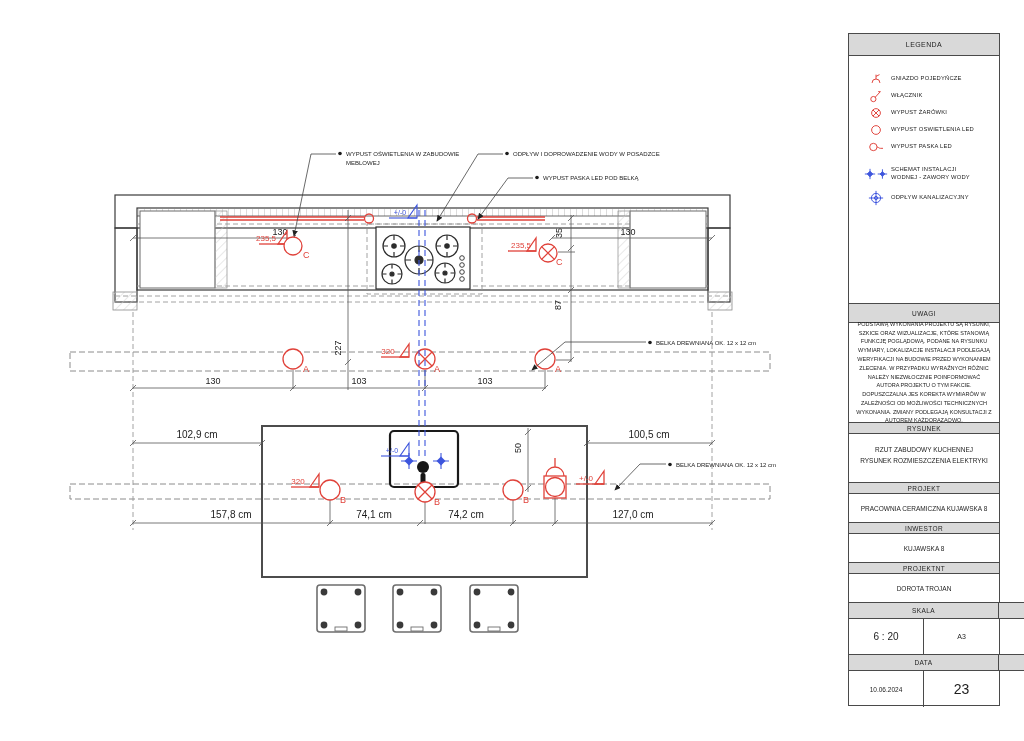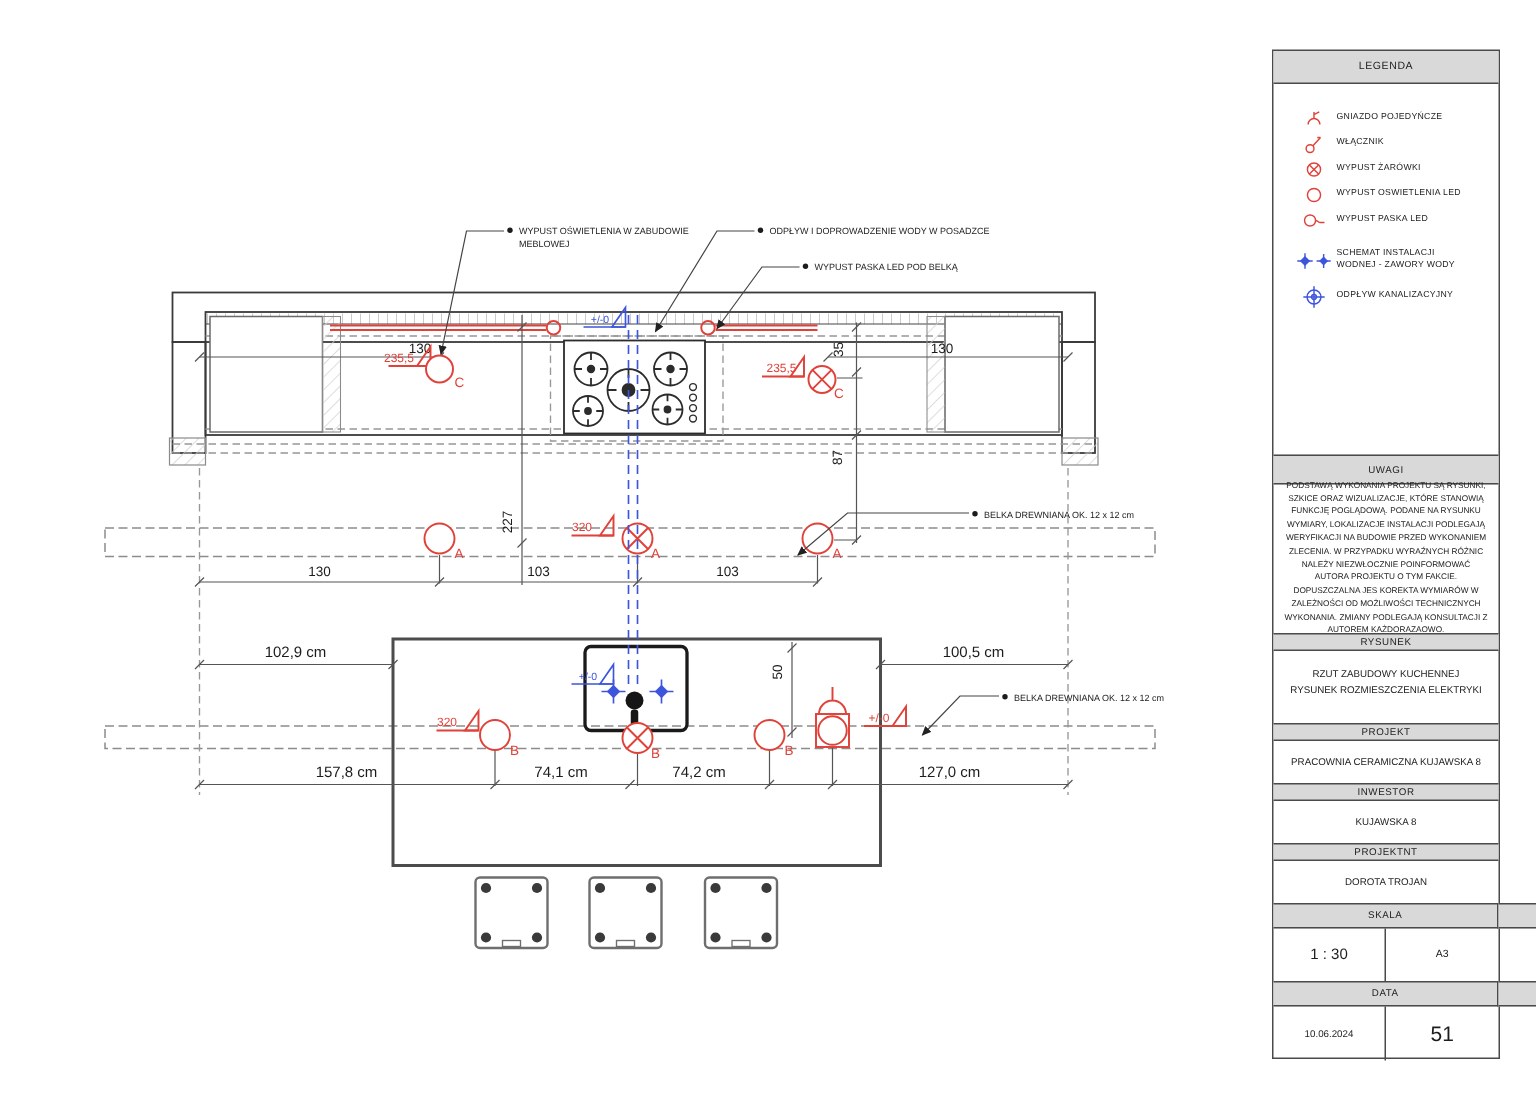--- a/index.html
+++ b/index.html
@@ -400,27 +400,27 @@
     <div class="body-c" style="height:28px;font-size:6.5px;">KUJAWSKA 8</div>
 
     <div class="hdr" style="height:12px;">PROJEKTNT</div>
     <div class="body-c" style="height:28px;font-size:6.5px;">DOROTA TROJAN</div>
 
     <div class="cols" style="height:17px;">
       <div class="hdr" style="height:17px;">SKALA</div>
       <div class="hdr" style="height:17px;">FORMAT</div>
     </div>
     <div class="cols" style="height:35px;">
-      <div class="body-c" style="height:35px;width:50%;font-size:10px;">1 : 30</div>
+      <div class="body-c" style="height:35px;width:50%;font-size:10px;">6 : 20</div>
       <div class="body-c" style="height:35px;width:50%;font-size:7px;">A3</div>
     </div>
 
     <div class="cols" style="height:17px;">
       <div class="hdr" style="height:17px;">DATA</div>
       <div class="hdr" style="height:17px;">STRONA</div>
     </div>
     <div class="cols" style="height:36px;">
       <div class="body-c" style="height:36px;width:50%;font-size:6.5px;">10.06.2024</div>
-      <div class="body-c" style="height:36px;width:50%;font-size:14px;">51</div>
+      <div class="body-c" style="height:36px;width:50%;font-size:14px;">23</div>
     </div>
 
   </div>
 </div>
 
 </body></html>

